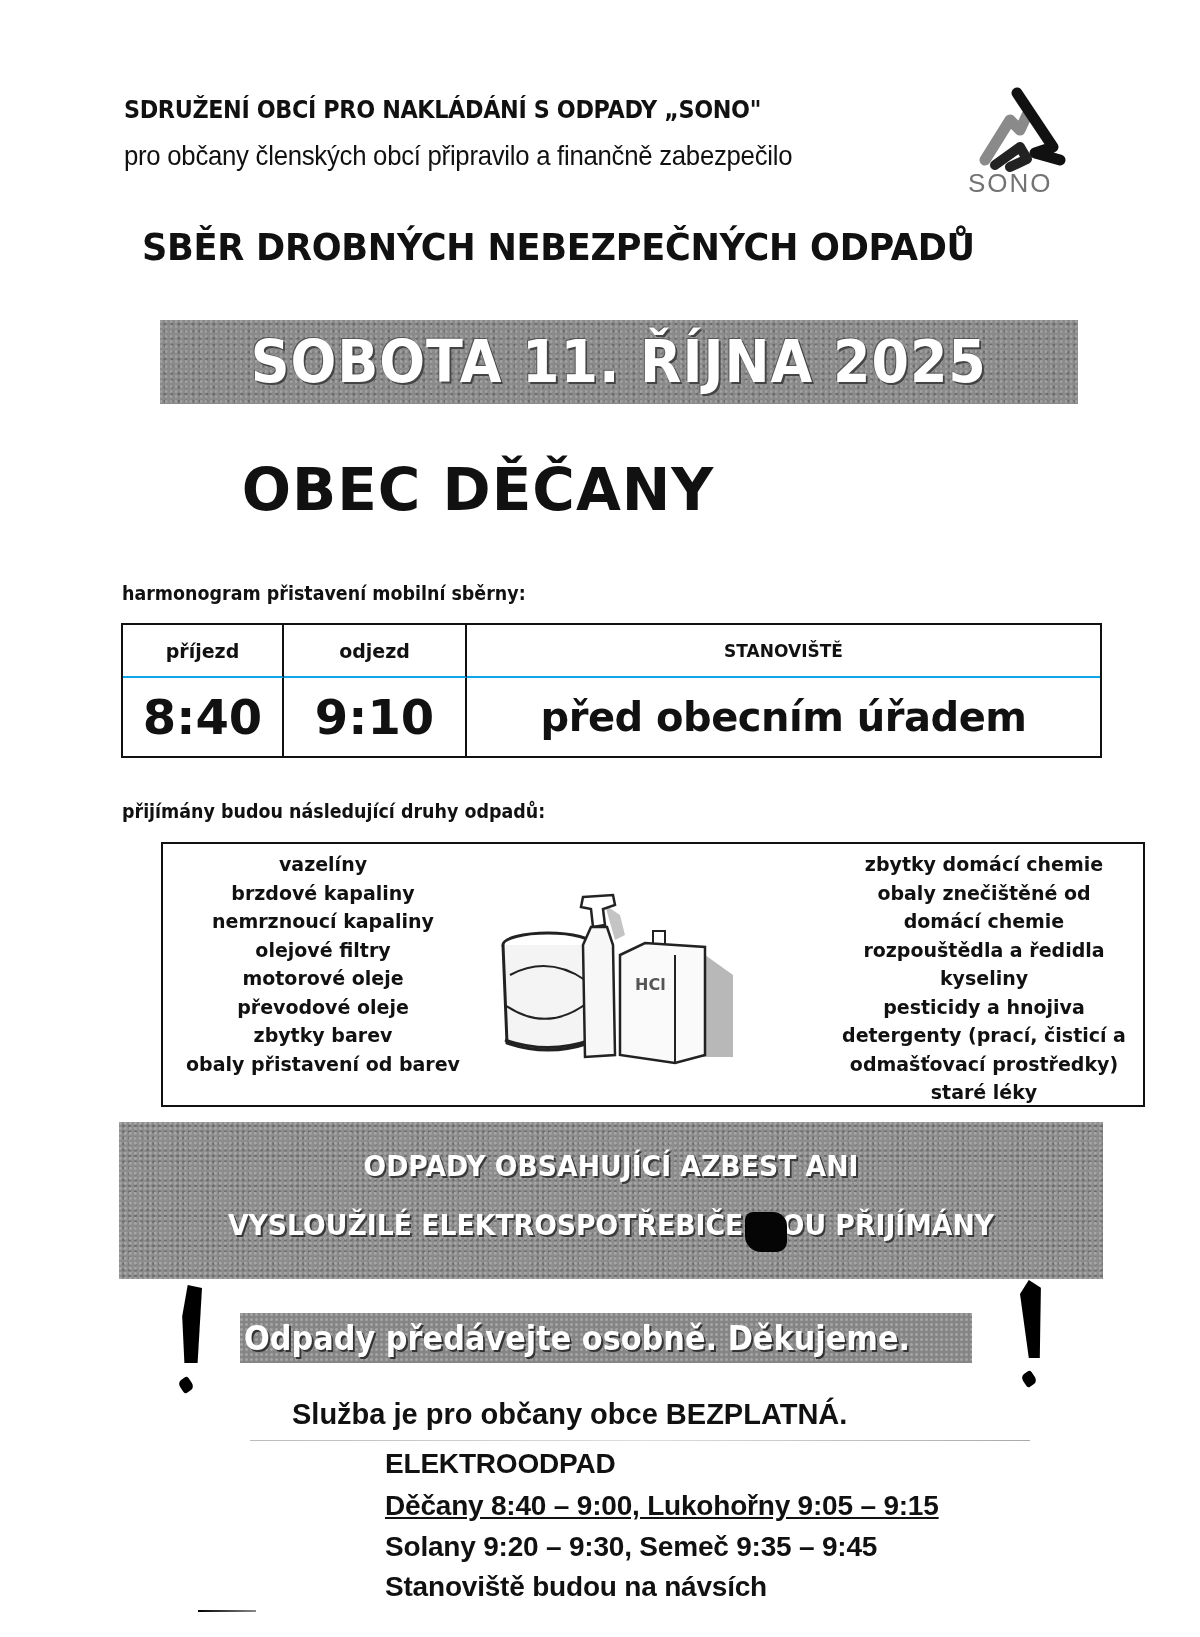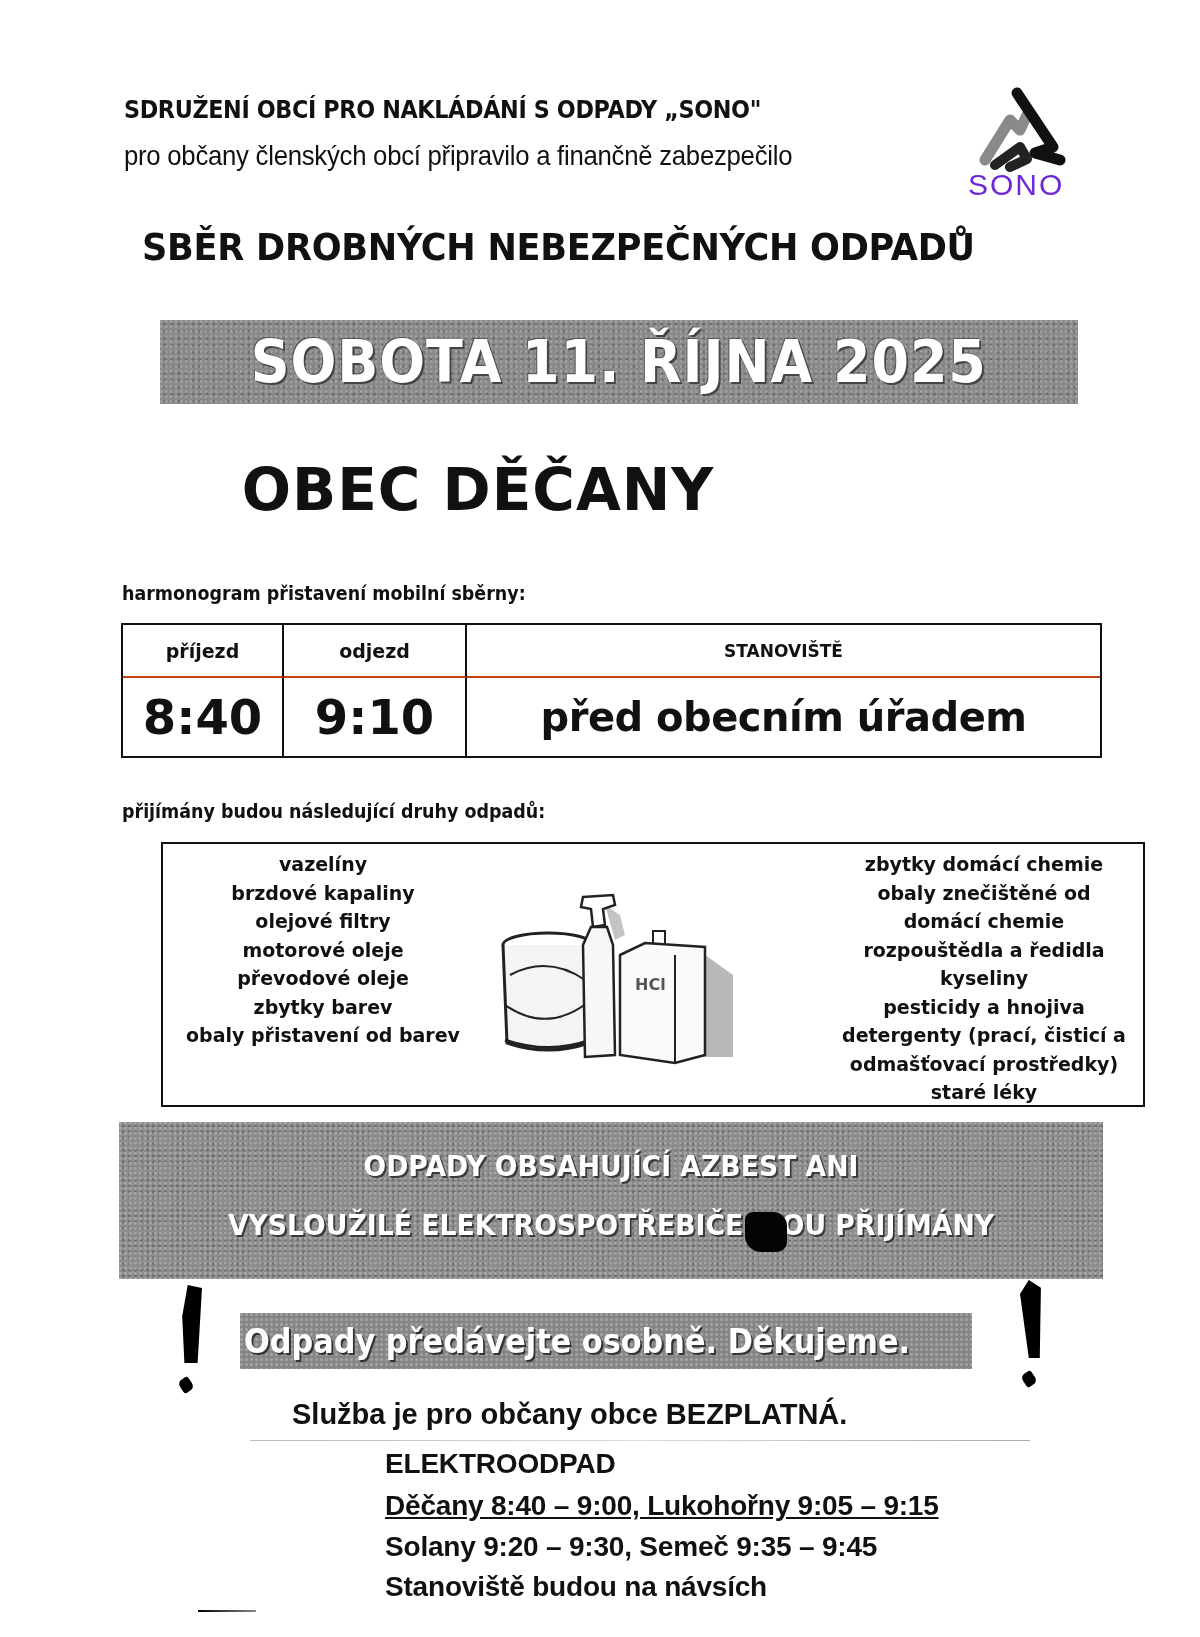--- a/index.html
+++ b/index.html
@@ -5,21 +5,21 @@
     * { box-sizing: border-box; margin: 0; padding: 0; }
     html, body { width: 1200px; height: 1637px; background: #ffffff; overflow: hidden; }
     body { position: relative; font-family: "DejaVu Sans", sans-serif; color: #111111; }
 
     .abs { position: absolute; }
 
     
     .org-title { left: 124px; top: 96px; font-family: "DejaVu Sans", sans-serif; font-weight: bold; font-size: 24px; letter-spacing: -0.4px; white-space: nowrap; transform: scaleX(0.93); transform-origin: left top; }
     .org-sub { left: 124px; top: 140px; font-family: "Liberation Sans", sans-serif; font-size: 28px; white-space: nowrap; letter-spacing: -0.3px; transform: scaleX(0.92); transform-origin: left top; }
     .logo { left: 965px; top: 75px; width: 110px; height: 125px; }
-    .logo-text { left: 968px; top: 168px; font-family: "Liberation Sans", sans-serif; font-size: 30px; color: #6d28d9; letter-spacing: 2px; }
+    .logo-text { left: 968px; top: 168px; font-family: "Liberation Sans", sans-serif; font-size: 26px; color: #737373; letter-spacing: 2px; }
 
     .main-title { left: 142px; top: 226px; font-family: "DejaVu Sans", sans-serif; font-weight: bold; font-size: 37px; white-space: nowrap; letter-spacing: -0.3px; transform: scaleX(0.95); transform-origin: left top; }
 
     .date-banner { left: 160px; top: 320px; width: 918px; height: 84px;
       background: #8a8a8a;
       background-image:
         radial-gradient(circle at 20% 30%, #a0a0a0 0 1px, transparent 2px),
         radial-gradient(circle at 70% 60%, #6c6c6c 0 1px, transparent 2px);
       background-size: 5px 5px, 7px 7px;
       display: flex; align-items: center; justify-content: center; }
@@ -29,21 +29,21 @@
     .village { left: 0; width: 956px; top: 456px; text-align: center; font-family: "DejaVu Sans", sans-serif; font-weight: bold; font-size: 58px; letter-spacing: 1px; }
 
     .section-label { font-family: "DejaVu Sans", sans-serif; font-weight: bold; font-size: 19px; white-space: nowrap; transform: scaleX(0.92); transform-origin: left top; }
     .lbl-schedule { left: 122px; top: 582px; }
     .lbl-waste { left: 122px; top: 800px; }
 
     
     .schedule { left: 121px; top: 623px; width: 981px; height: 135px; border: 2px solid #111; display: grid; grid-template-columns: 161px 183px 1fr; grid-template-rows: 53px 1fr; }
     .schedule .cell { border-right: 2px solid #111; display: flex; align-items: center; justify-content: center; }
     .schedule .cell.last { border-right: none; }
-    .schedule .hdr { border-bottom: 2px solid #c2410c; font-family: "DejaVu Sans", sans-serif; font-weight: bold; font-size: 19px; }
+    .schedule .hdr { border-bottom: 2px solid #0ea5e9; font-family: "DejaVu Sans", sans-serif; font-weight: bold; font-size: 19px; }
     .schedule .hdr.small { font-size: 17px; }
     .schedule .val { font-family: "DejaVu Sans", sans-serif; font-weight: bold; font-size: 48px; }
     .schedule .val.place { font-size: 40px; letter-spacing: -0.5px; border-radius: 8px; }
 
     
     .waste-box { left: 119px; top: 842px; width: 984px; height: 265px; border: 2px solid #111; margin-left: 42px; }
     .waste-col { position: absolute; top: 6px; text-align: center; font-family: "DejaVu Sans", sans-serif; font-weight: bold; font-size: 19px; }
     .waste-col .item { height: 28.5px; line-height: 28px; white-space: nowrap; }
     .col-left { left: 0; width: 320px; }
     .col-right { left: 660px; width: 322px; top: 6px; }
@@ -61,21 +61,21 @@
     .warn-line.l2 { top: 86px; transform: scaleX(0.92); }
     .redaction { left: 745px; top: 1212px; width: 42px; height: 40px; background: #050505; border-radius: 8px 14px 10px 16px; }
 
     .excl { width: 22px; height: 78px; background: #000; }
     .excl-left { left: 180px; top: 1285px; clip-path: polygon(35% 0, 100% 4%, 80% 100%, 20% 100%, 10% 40%); }
     .excl-right { left: 1020px; top: 1280px; clip-path: polygon(40% 0, 95% 10%, 90% 100%, 40% 100%, 0 18%); }
     .dot { width: 12px; height: 14px; background: #000; transform: rotate(-35deg); border-radius: 40% 20%; }
     .dot-left { left: 180px; top: 1378px; }
     .dot-right { left: 1023px; top: 1372px; }
 
-    .thanks { left: 240px; top: 1313px; height: 56px; background: #858585;
+    .thanks { left: 240px; top: 1313px; height: 50px; background: #858585;
       background-image: radial-gradient(circle at 30% 30%, #a3a3a3 0 1px, transparent 2px);
       background-size: 5px 5px; padding: 0 4px; display: flex; align-items: center; }
     .thanks span { font-family: "DejaVu Sans", sans-serif; font-weight: bold; font-size: 33px; color: #ffffff; text-shadow: 2px 2px 0 #333; white-space: nowrap; display: inline-block; transform: scaleX(0.92); transform-origin: left center; }
 
     .free { left: 292px; top: 1398px; font-family: "Liberation Sans", sans-serif; font-weight: bold; font-size: 29px; white-space: nowrap; }
     .cut-line { left: 250px; top: 1440px; width: 780px; height: 1px; background: linear-gradient(90deg, #bbb, #ddd, #aaa); }
 
     .elektro { left: 385px; font-family: "Liberation Sans", sans-serif; font-size: 28px; white-space: nowrap; font-weight: bold; letter-spacing: -0.2px; }
     .e1 { top: 1448px; }
     .e2 { top: 1490px; text-decoration: underline; }
@@ -112,20 +112,21 @@
   <div class="cell val">8:40</div>
   <div class="cell val">9:10</div>
   <div class="cell val place last">před obecním úřadem</div>
 </div>
 
 <div class="abs section-label lbl-waste">přijímány budou následující druhy odpadů:</div>
 <div class="abs waste-box">
   <div class="waste-col col-left">
     <div class="item">vazelíny</div>
     <div class="item">brzdové kapaliny</div>
+    <div class="item">nemrznoucí kapaliny</div>
     <div class="item">olejové filtry</div>
     <div class="item">motorové oleje</div>
     <div class="item">převodové oleje</div>
     <div class="item">zbytky barev</div>
     <div class="item">obaly přistavení od barev</div>
   </div>
   <div class="waste-col col-right">
     <div class="item">zbytky domácí chemie</div>
     <div class="item">obaly znečištěné od</div>
     <div class="item">domácí chemie</div>

